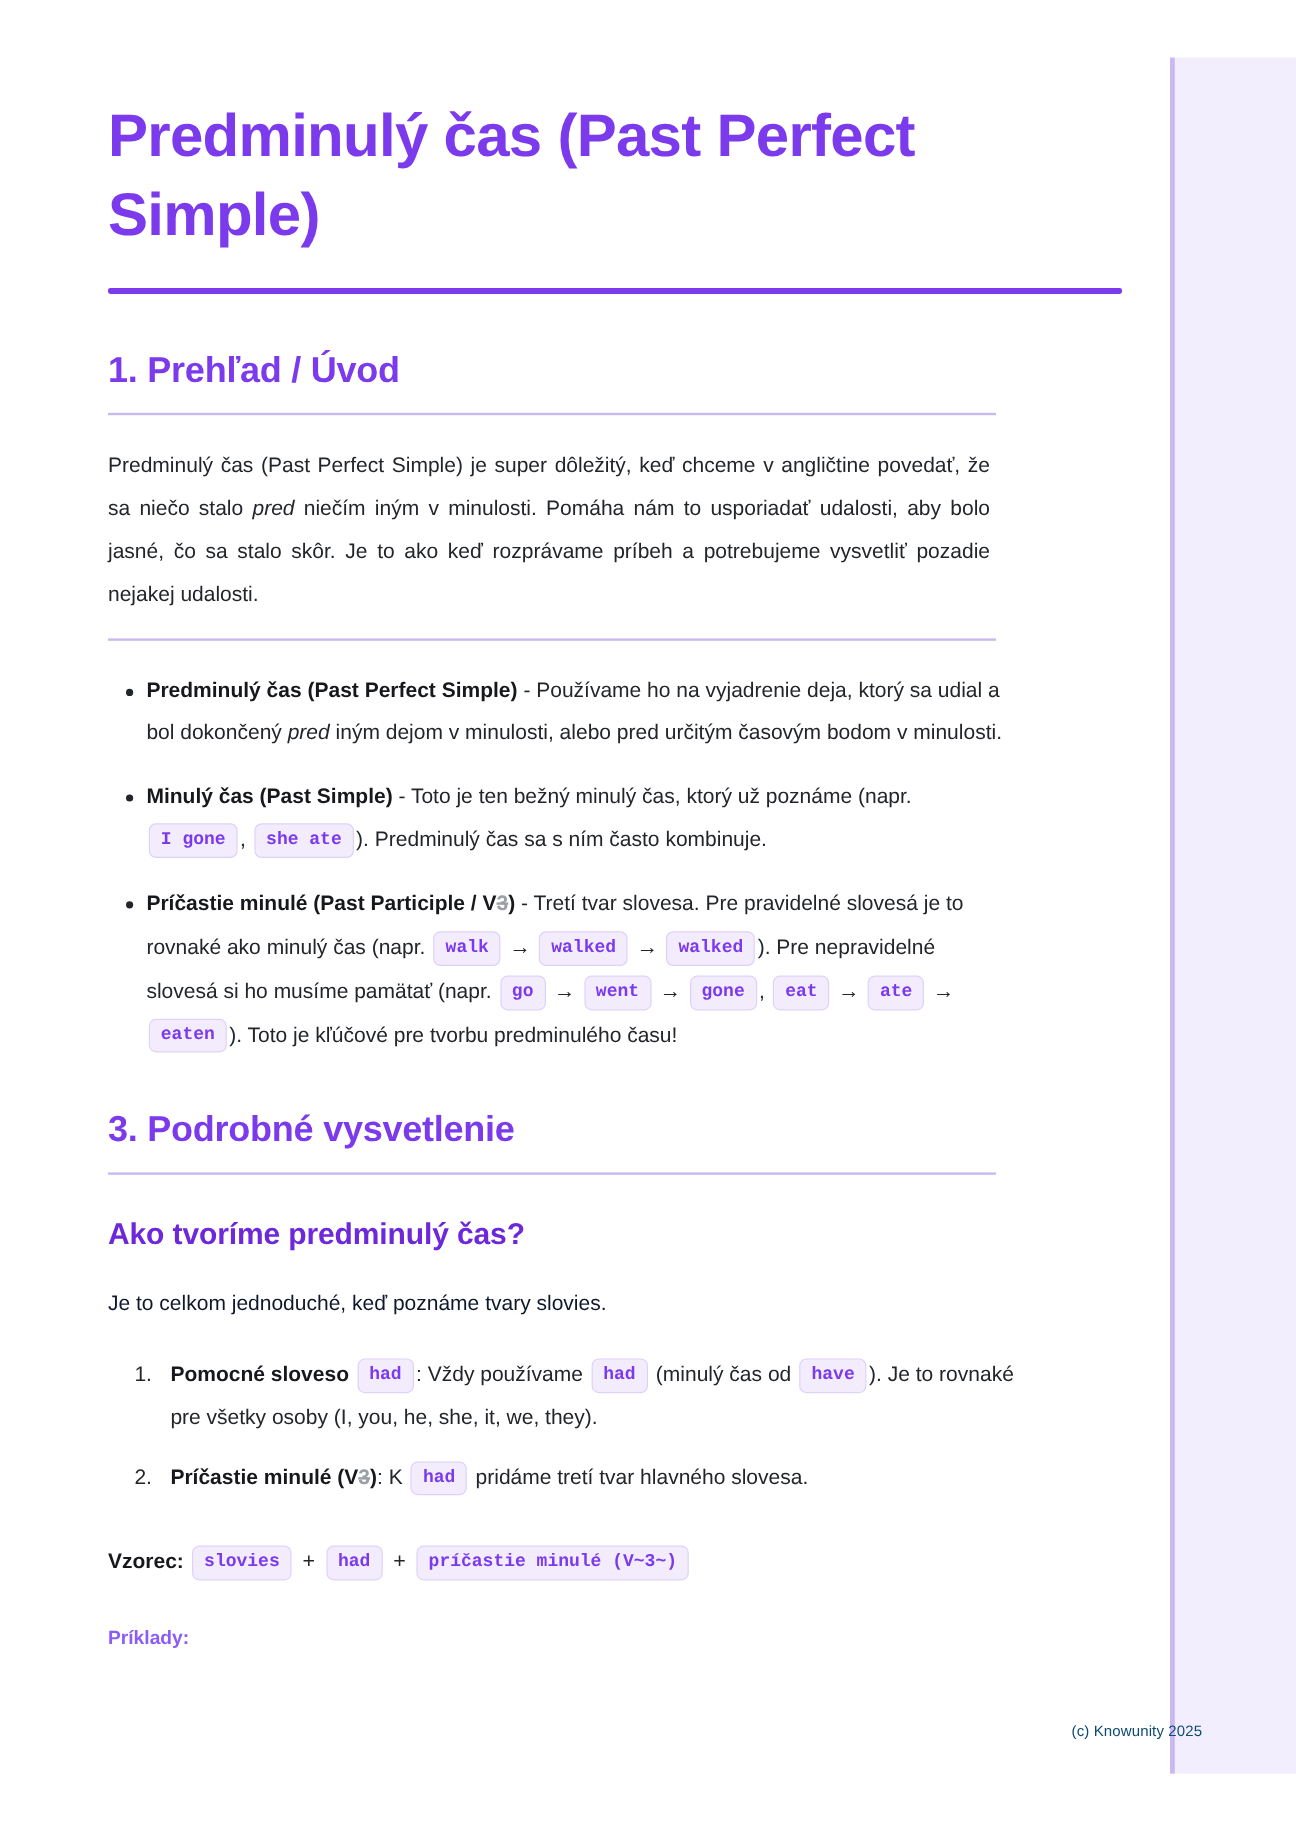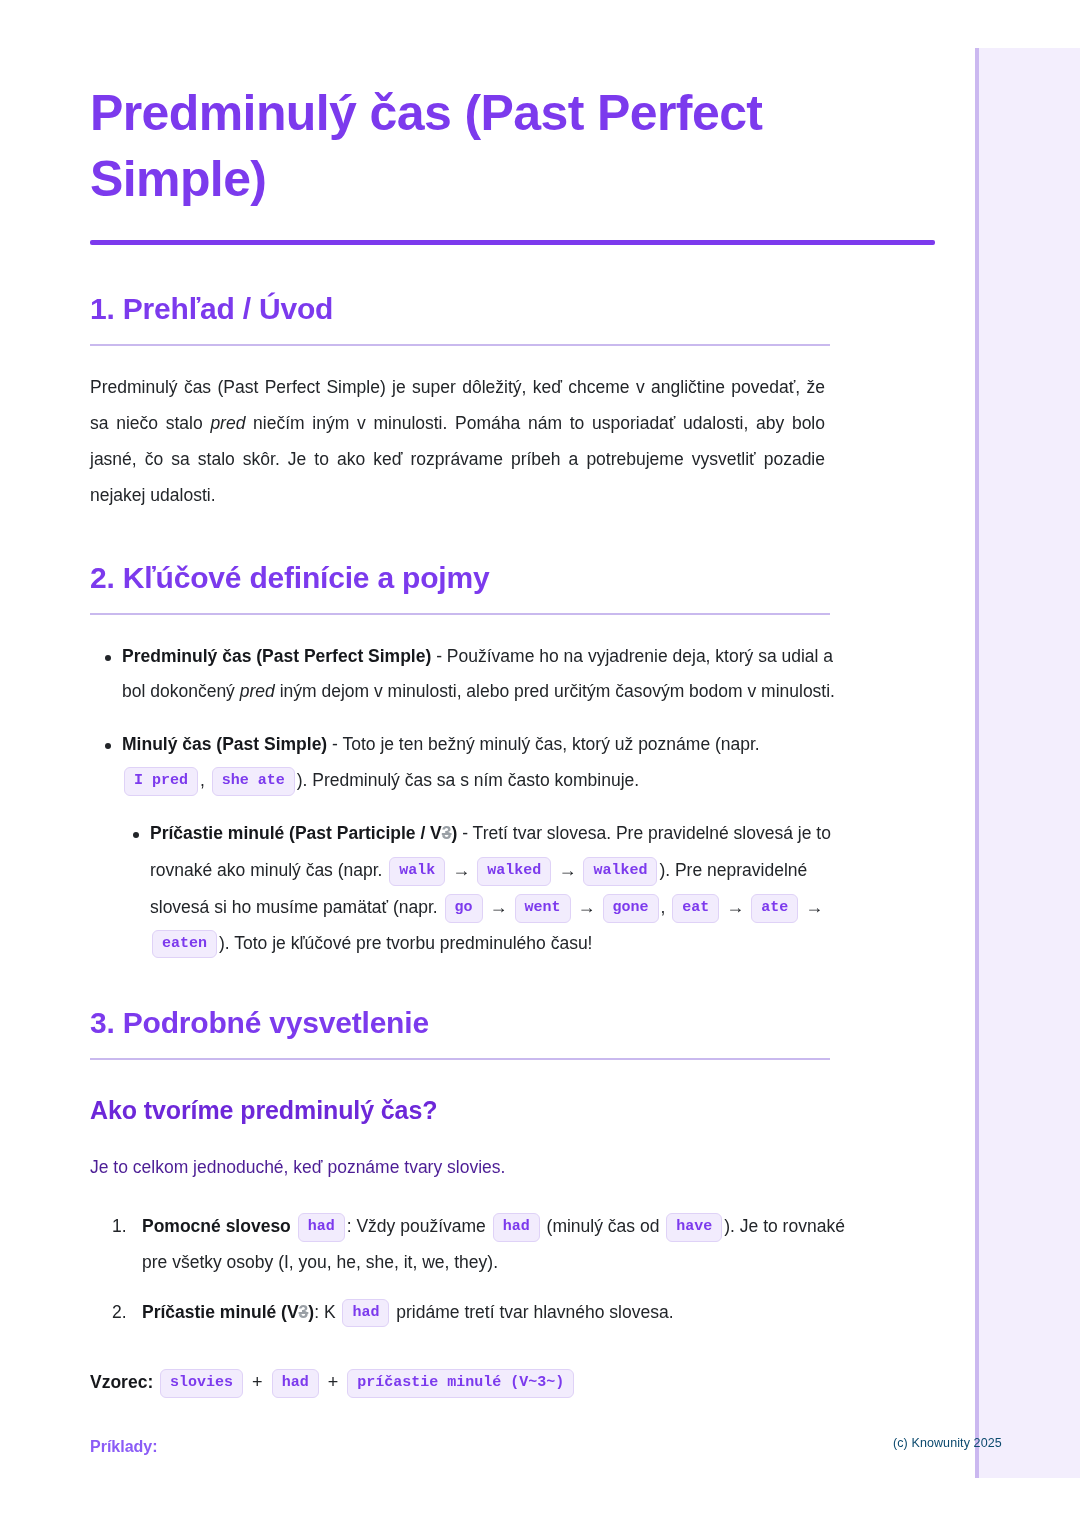--- a/index.html
+++ b/index.html
@@ -86,21 +86,21 @@
     font-size: 17.5px;
     line-height: 2.05;
     color: #222529;
     margin: 24px 0 0 0;
     width: 735px;
     text-align: justify;
   }
   p.lead {
     font-size: 17.5px;
     line-height: 1.9;
-    color: #4c1d95;
+    color: #0f172a;
     margin: 26px 0 0 0;
     width: 735px;
   }
 
   em.it { font-style: italic; }
   strong.bd { font-weight: 700; color: #16181c; }
 
   
   .v3 {
     color: #9aa0a6;
@@ -117,21 +117,21 @@
     list-style: none;
   }
   ul.bullets > li {
     position: relative;
     font-size: 17.5px;
     line-height: 2.05;
     color: #222529;
     margin: 0 0 17px 0;
     padding-left: 0;
   }
-  ul.bullets > li:last-child { margin-bottom: 0; margin-left: 28px; }
+  ul.bullets > li:last-child { margin-bottom: 0; }
   ul.bullets > li::before {
     content: "";
     position: absolute;
     left: -17px;
     top: 16px;
     width: 6px;
     height: 6px;
     border-radius: 50%;
     background: #222529;
   }
@@ -224,28 +224,27 @@
 <div class="page">
 
   <h1 class="doc-title">Predminulý čas (Past Perfect Simple)</h1>
   <div class="title-rule"></div>
 
   <h2 class="h2">1. Prehľad / Úvod</h2>
   <div class="h2-rule"></div>
 
   <p class="body"><span>Predminulý čas (Past Perfect Simple) je super dôležitý, keď chceme v angličtine povedať, že sa niečo stalo </span><em class="it">pred</em><span> niečím iným v minulosti. Pomáha nám to usporiadať udalosti, aby bolo jasné, čo sa stalo skôr. Je to ako keď rozprávame príbeh a potrebujeme vysvetliť pozadie nejakej udalosti.</span></p>
 
-  <h2 class="h2">2. Kľúčové definície a pojmy</h2>
   <div class="h2-rule"></div>
 
   <ul class="bullets">
 
     <li><strong class="bd">Predminulý čas (Past Perfect Simple)</strong><span> - Používame ho na vyjadrenie deja, ktorý sa udial a bol dokončený </span><em class="it">pred</em><span> iným dejom v minulosti, alebo pred určitým časovým bodom v minulosti.</span></li>
 
-    <li><strong class="bd">Minulý čas (Past Simple)</strong><span> - Toto je ten bežný minulý čas, ktorý už poznáme (napr. </span><code class="chip">I pred</code><span>, </span><code class="chip">she ate</code><span>). Predminulý čas sa s ním často kombinuje.</span></li>
+    <li><strong class="bd">Minulý čas (Past Simple)</strong><span> - Toto je ten bežný minulý čas, ktorý už poznáme (napr. </span><code class="chip">I gone</code><span>, </span><code class="chip">she ate</code><span>). Predminulý čas sa s ním často kombinuje.</span></li>
 
     <li><strong class="bd">Príčastie minulé (Past Participle / V</strong><strong class="v3">3</strong><strong class="bd">)</strong><span> - Tretí tvar slovesa. Pre pravidelné slovesá je to rovnaké ako minulý čas (napr. </span><code class="chip">walk</code><span class="arrow">→</span><code class="chip">walked</code><span class="arrow">→</span><code class="chip">walked</code><span>). Pre nepravidelné slovesá si ho musíme pamätať (napr. </span><code class="chip">go</code><span class="arrow">→</span><code class="chip">went</code><span class="arrow">→</span><code class="chip">gone</code><span>, </span><code class="chip">eat</code><span class="arrow">→</span><code class="chip">ate</code><span class="arrow">→</span><code class="chip">eaten</code><span>). Toto je kľúčové pre tvorbu predminulého času!</span></li>
 
   </ul>
 
   <h2 class="h2 tight">3. Podrobné vysvetlenie</h2>
   <div class="h2-rule"></div>
 
   <h3 class="h3">Ako tvoríme predminulý čas?</h3>
 

